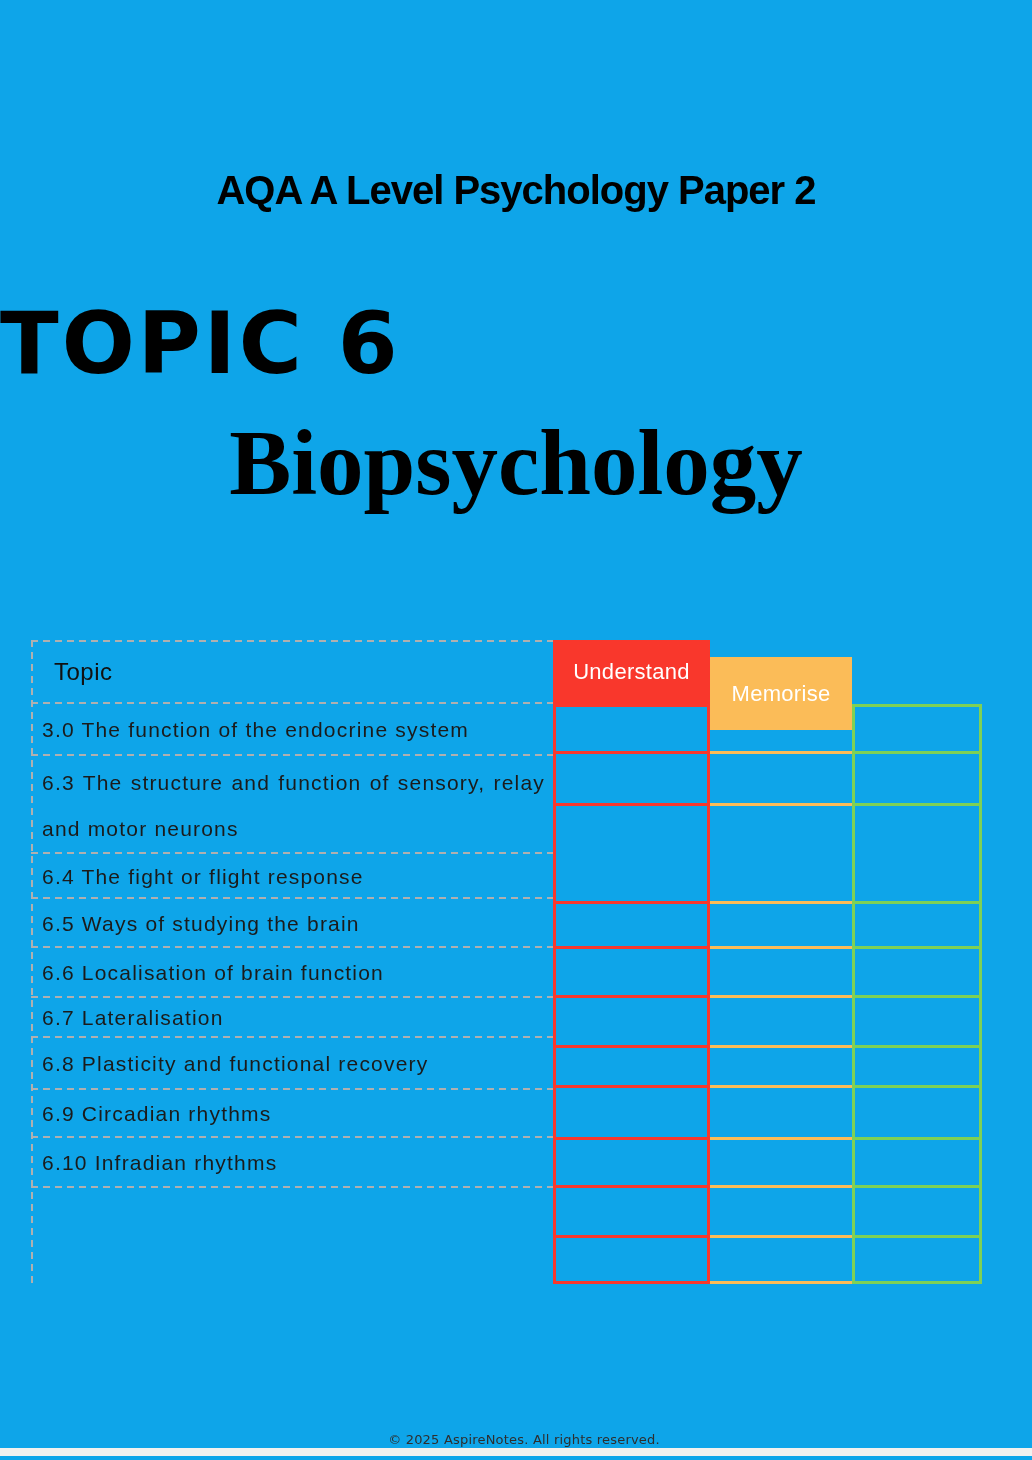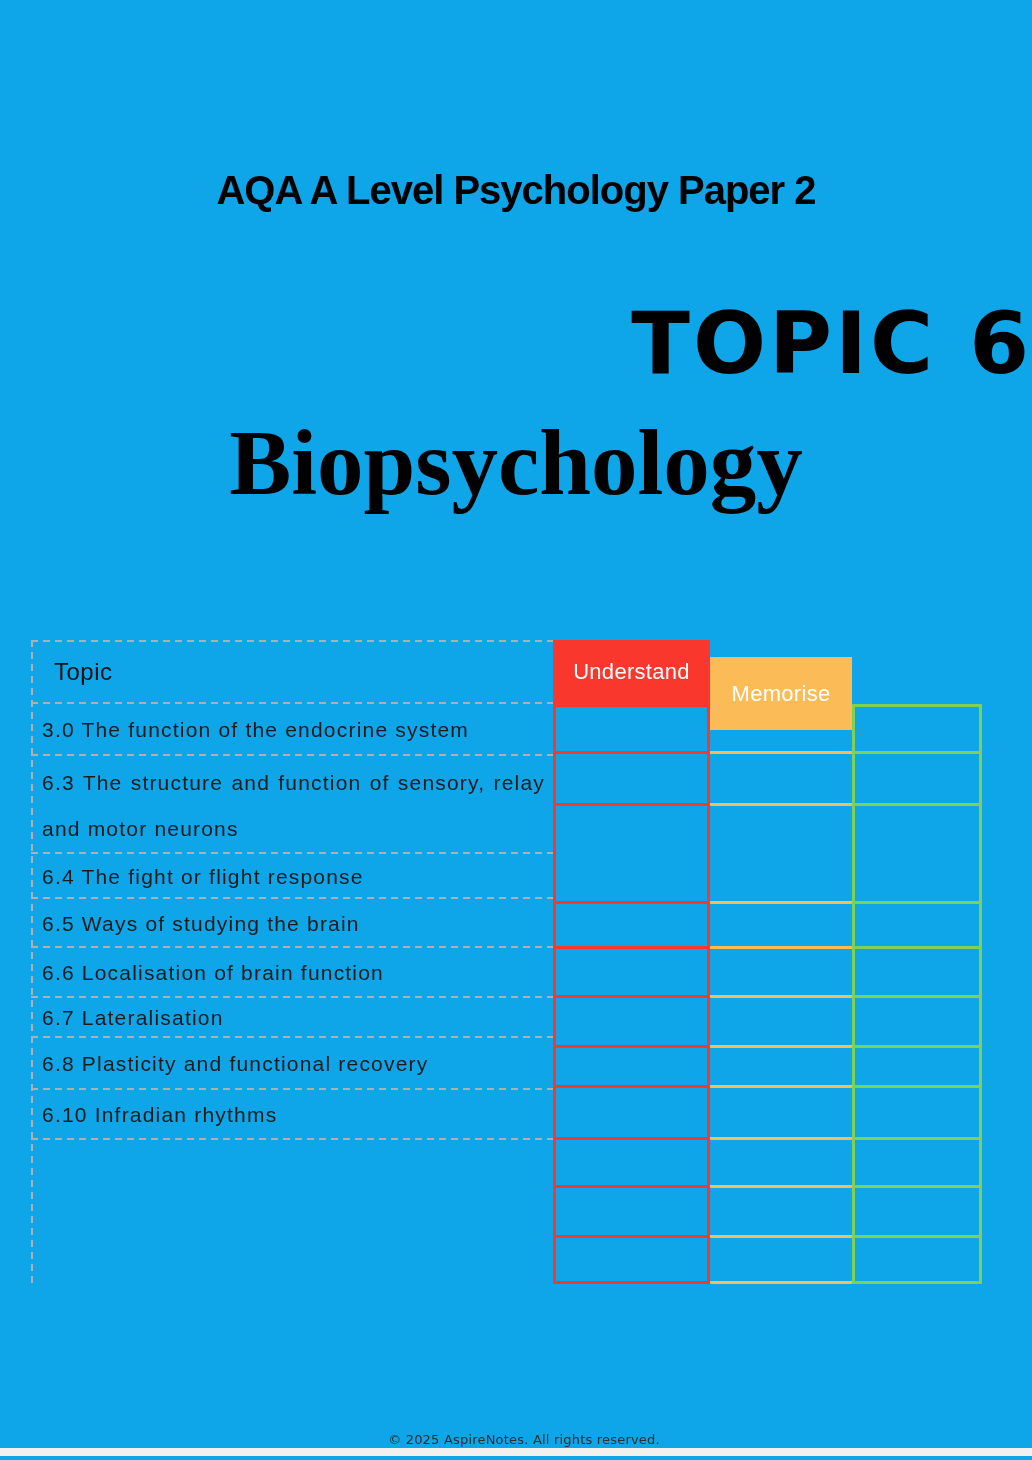--- a/index.html
+++ b/index.html
@@ -28,21 +28,21 @@
     font-size: 40px;
     font-weight: 700;
     letter-spacing: -1px;
     color: #000;
   }
   .topic-number {
     position: absolute;
     top: 296px;
     left: 0;
     width: 100%;
-    text-align: right;
+    text-align: left;
     font-family: "DejaVu Sans", sans-serif;
     font-size: 86px;
     font-weight: 700;
     letter-spacing: 3px;
     line-height: 1.1;
     color: #000;
   }
   .topic-name {
     position: absolute;
     top: 412px;
@@ -186,20 +186,23 @@
       </div>
     <div class="topic-row" style="height:50px">
         <span>6.6 Localisation of brain function</span>
       </div>
     <div class="topic-row" style="height:40px">
         <span>6.7 Lateralisation</span>
       </div>
     <div class="topic-row" style="height:52px">
         <span>6.8 Plasticity and functional recovery</span>
       </div>
+    <div class="topic-row" style="height:48px">
+        <span>6.9 Circadian rhythms</span>
+      </div>
     <div class="topic-row" style="height:50px">
         <span>6.10 Infradian rhythms</span>
       </div>
   </div>
 
   <div class="hdr hdr-understand">Understand</div>
   <div class="hdr hdr-memorise">Memorise</div>
 
   <div class="bodycol bodycol-understand">
     <div class="cell" style="height:47px"></div>

